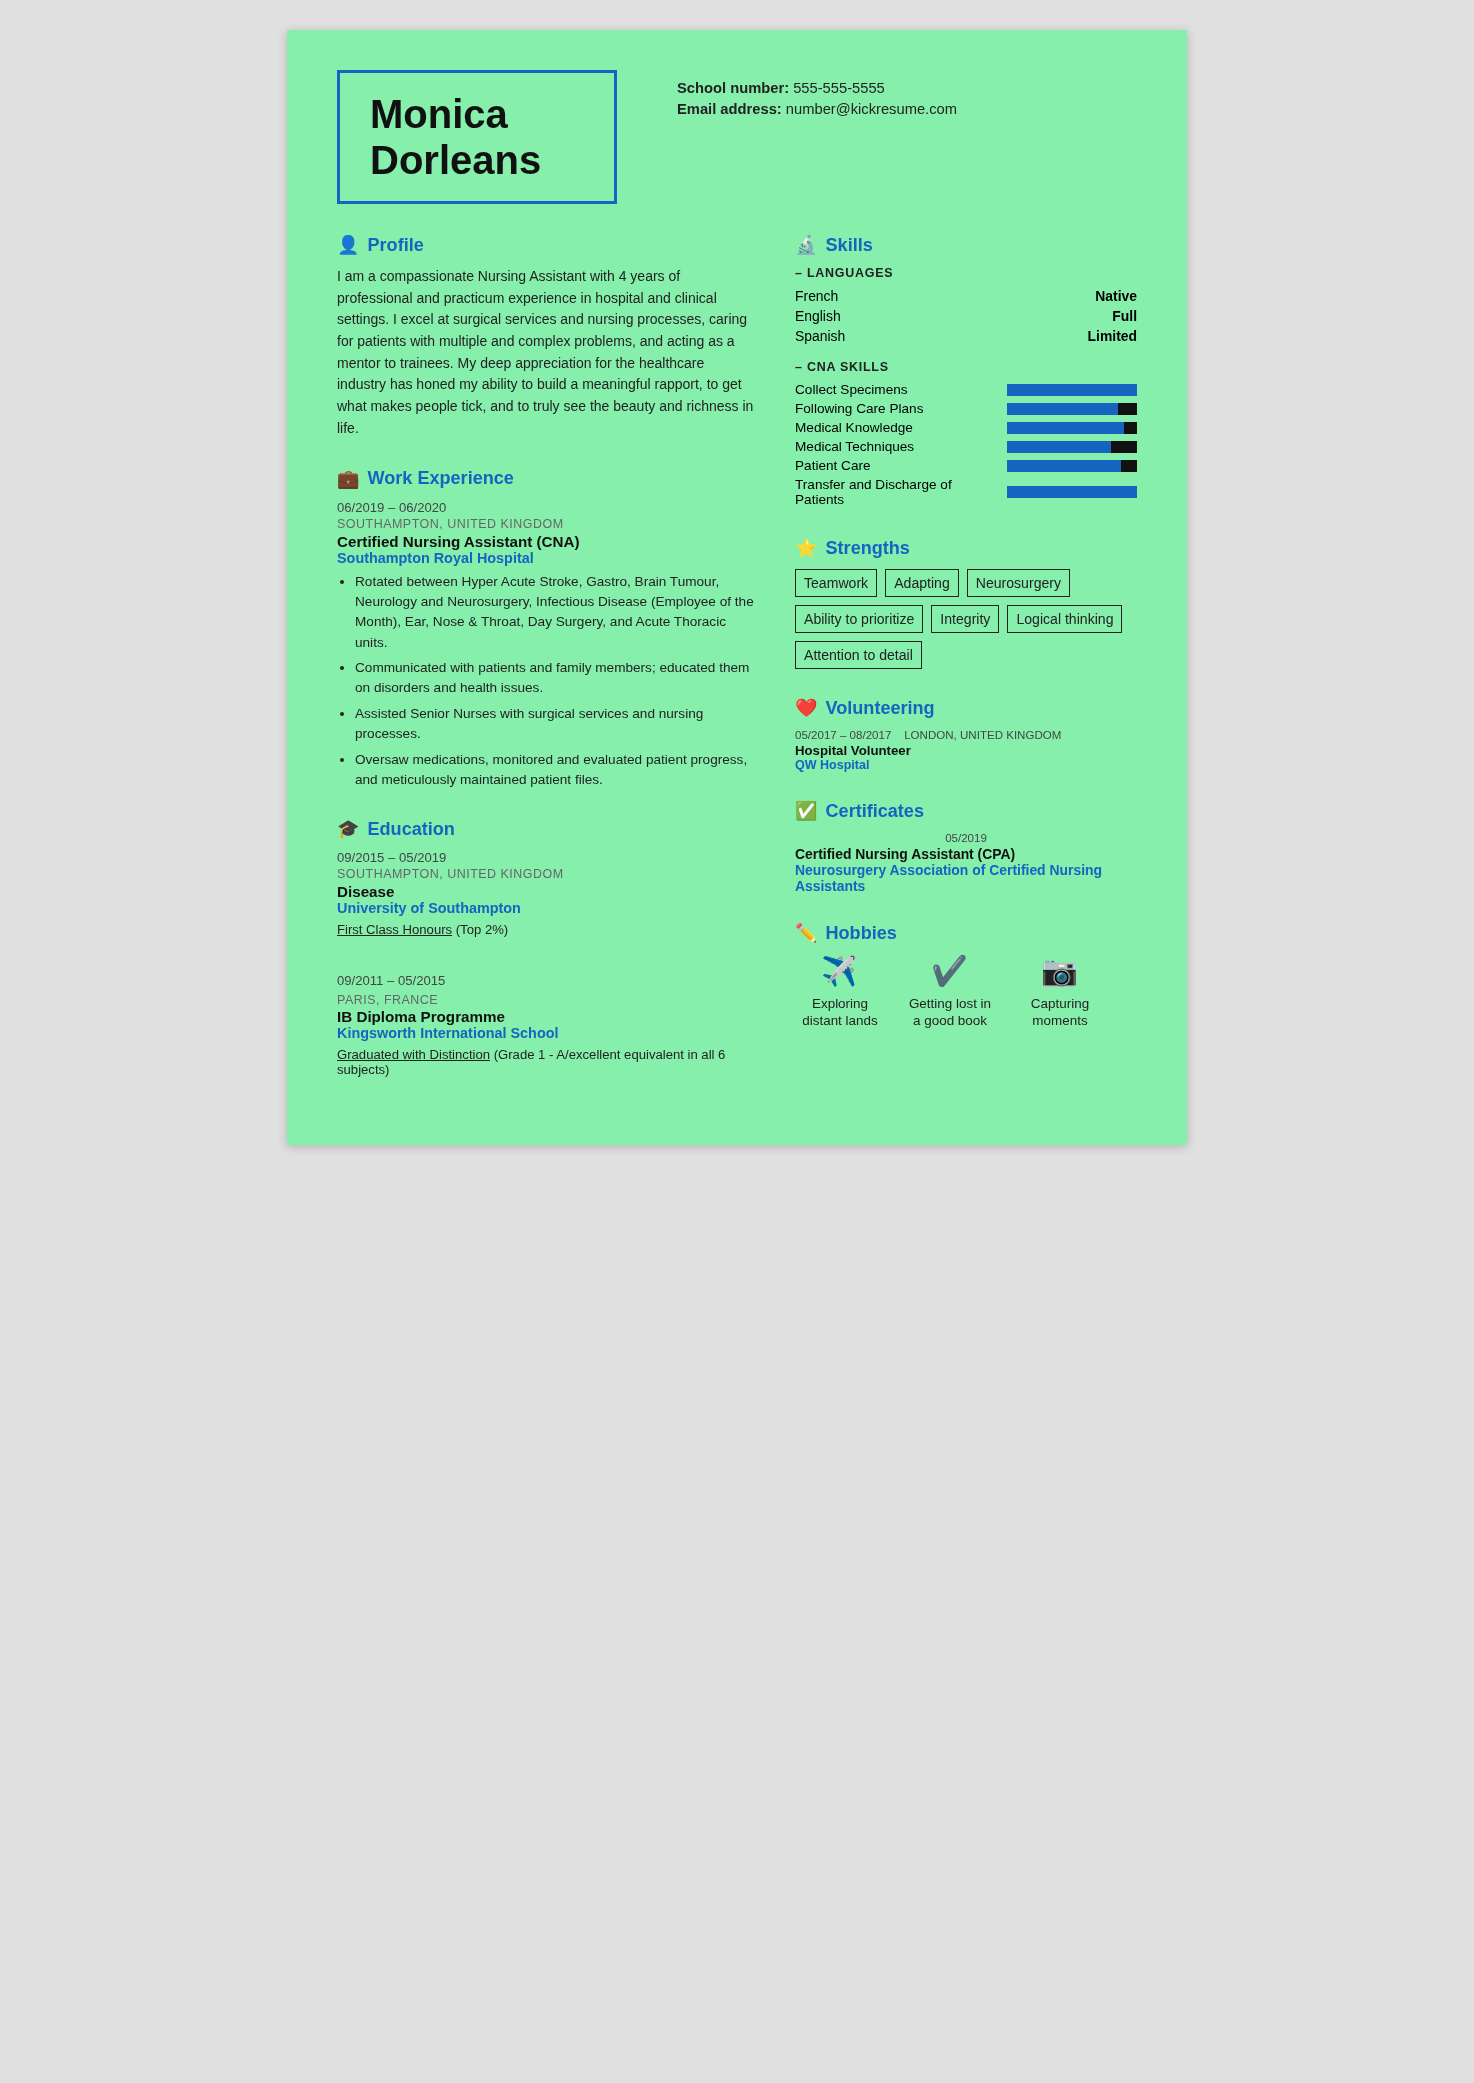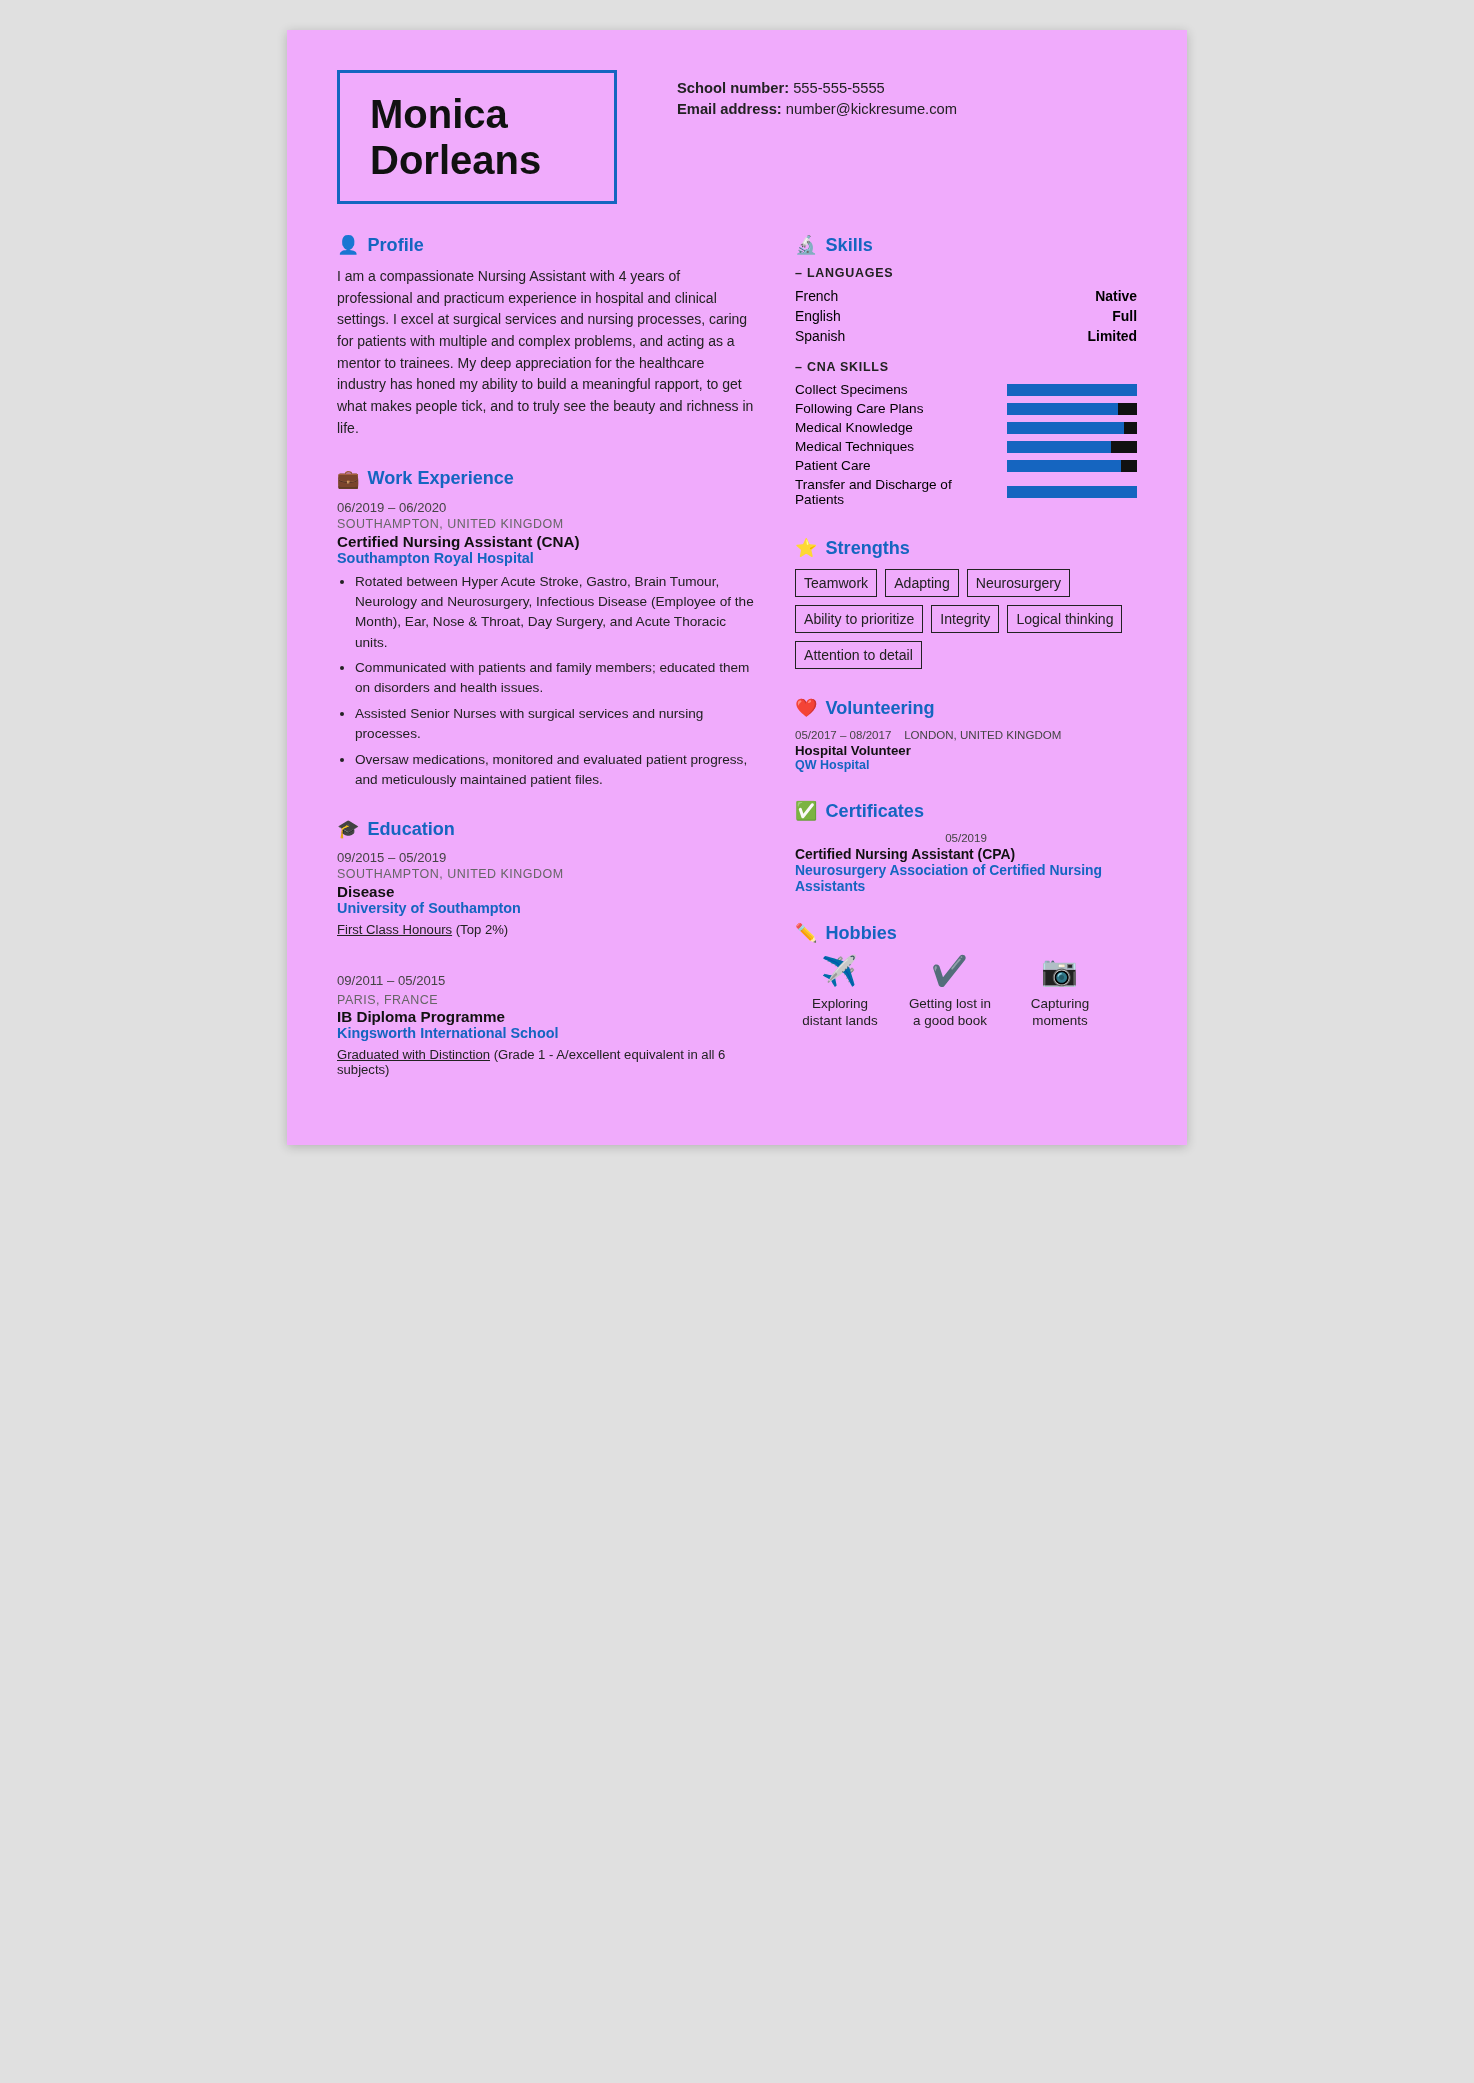--- a/index.html
+++ b/index.html
@@ -5,21 +5,21 @@
     * { box-sizing: border-box; margin: 0; padding: 0; }
     body {
       font-family: Arial, sans-serif;
       background: #e0e0e0;
       display: flex;
       justify-content: center;
       align-items: flex-start;
       padding: 30px 0;
     }
     .page {
-      background: #f0abfc;
+      background: #86efac;
       width: 900px;
       min-height: 1100px;
       padding: 40px 50px;
       display: flex;
       flex-direction: column;
       box-shadow: 0 2px 10px rgba(0,0,0,0.2);
     }
     .header-row {
       display: flex;
       align-items: flex-start;

